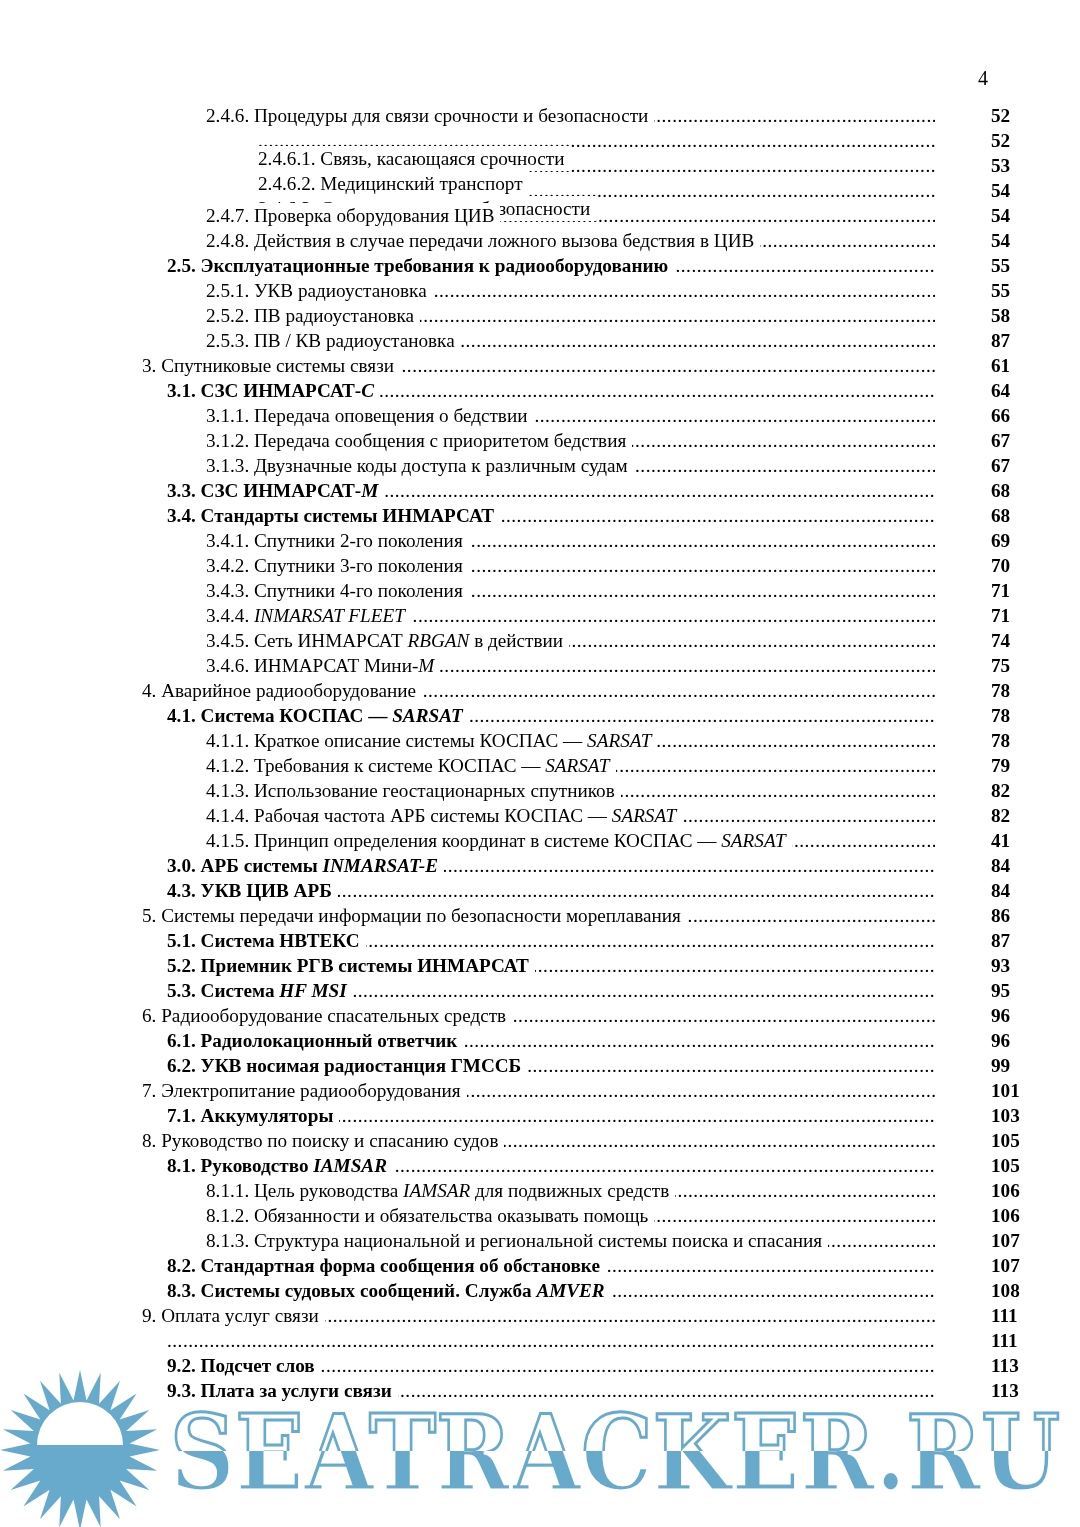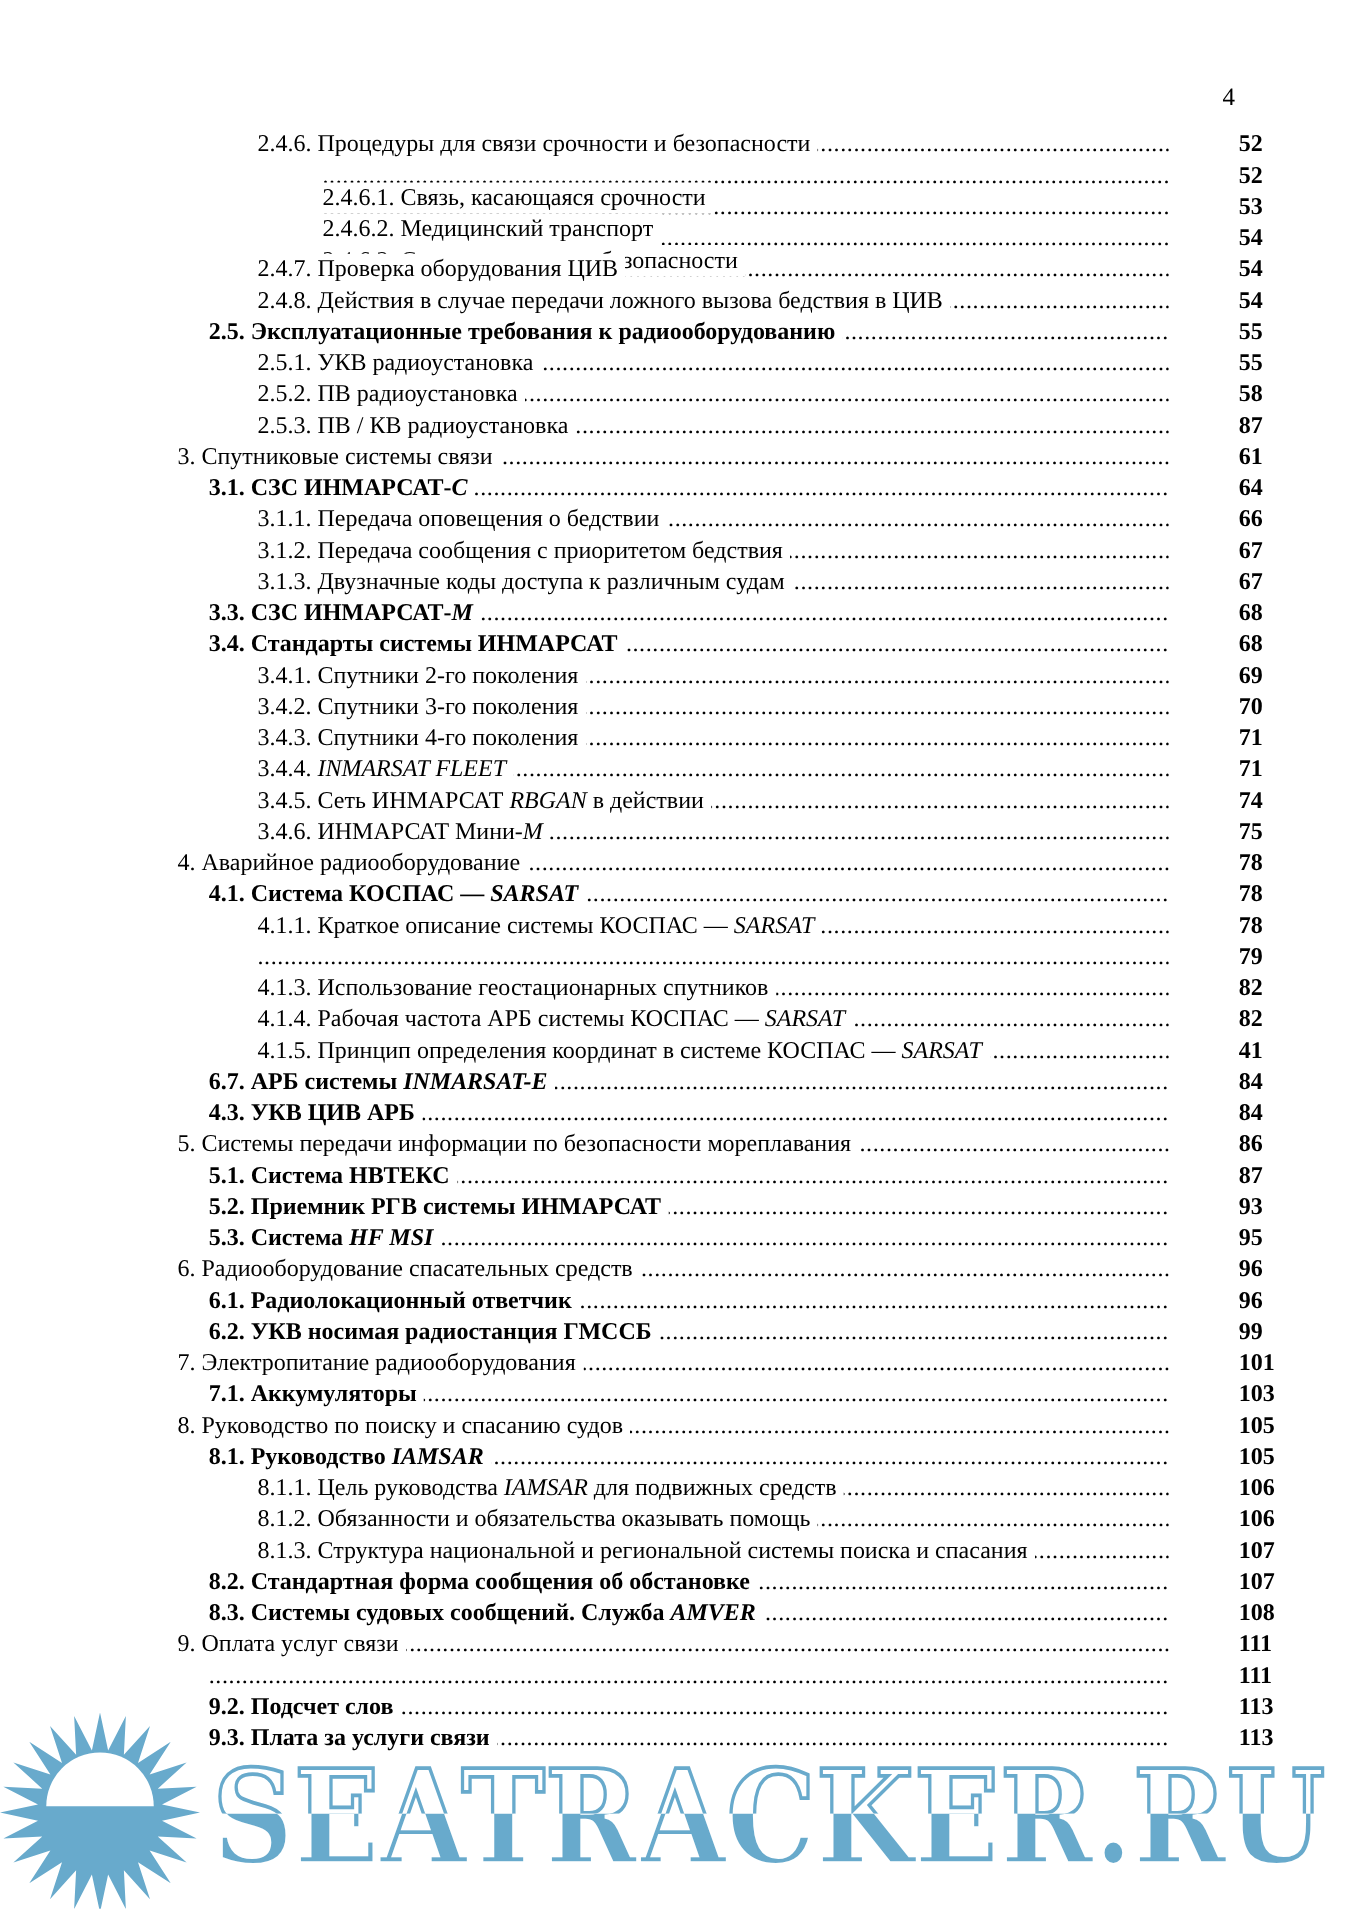--- a/index.html
+++ b/index.html
@@ -154,40 +154,41 @@
       <span class="label"><span>4.1.</span> <span>Система КОСПАС — </span><span class="it">SARSAT</span></span>
       <span class="pg">78</span>
     </div>
     <div class="toc-row l2">
       <span class="dots">................................................................................................................................................................................................................................................................................................................................................................................................................</span>
       <span class="label"><span>4.1.1.</span> <span>Краткое описание системы КОСПАС — </span><span class="it">SARSAT</span></span>
       <span class="pg">78</span>
     </div>
     <div class="toc-row l2">
       <span class="dots">................................................................................................................................................................................................................................................................................................................................................................................................................</span>
+      <span class="label"><span>4.1.2.</span> <span>Требования к системе КОСПАС — </span><span class="it">SARSAT</span></span>
       <span class="pg">79</span>
     </div>
     <div class="toc-row l2">
       <span class="dots">................................................................................................................................................................................................................................................................................................................................................................................................................</span>
       <span class="label"><span>4.1.3.</span> <span>Использование геостационарных спутников</span></span>
       <span class="pg">82</span>
     </div>
     <div class="toc-row l2">
       <span class="dots">................................................................................................................................................................................................................................................................................................................................................................................................................</span>
       <span class="label"><span>4.1.4.</span> <span>Рабочая частота АРБ системы КОСПАС — </span><span class="it">SARSAT</span></span>
       <span class="pg">82</span>
     </div>
     <div class="toc-row l2">
       <span class="dots">................................................................................................................................................................................................................................................................................................................................................................................................................</span>
       <span class="label"><span>4.1.5.</span> <span>Принцип определения координат в системе КОСПАС — </span><span class="it">SARSAT</span></span>
       <span class="pg">41</span>
     </div>
     <div class="toc-row l1">
       <span class="dots">................................................................................................................................................................................................................................................................................................................................................................................................................</span>
-      <span class="label"><span>6.7.</span> <span>АРБ системы </span><span class="it">INMARSAT-E</span></span>
+      <span class="label"><span>3.0.</span> <span>АРБ системы </span><span class="it">INMARSAT-E</span></span>
       <span class="pg">84</span>
     </div>
     <div class="toc-row l1">
       <span class="dots">................................................................................................................................................................................................................................................................................................................................................................................................................</span>
       <span class="label"><span>4.3.</span> <span>УКВ ЦИВ АРБ</span></span>
       <span class="pg">84</span>
     </div>
     <div class="toc-row l0">
       <span class="dots">................................................................................................................................................................................................................................................................................................................................................................................................................</span>
       <span class="label"><span>5.</span> <span>Системы передачи информации по безопасности мореплавания</span></span>

